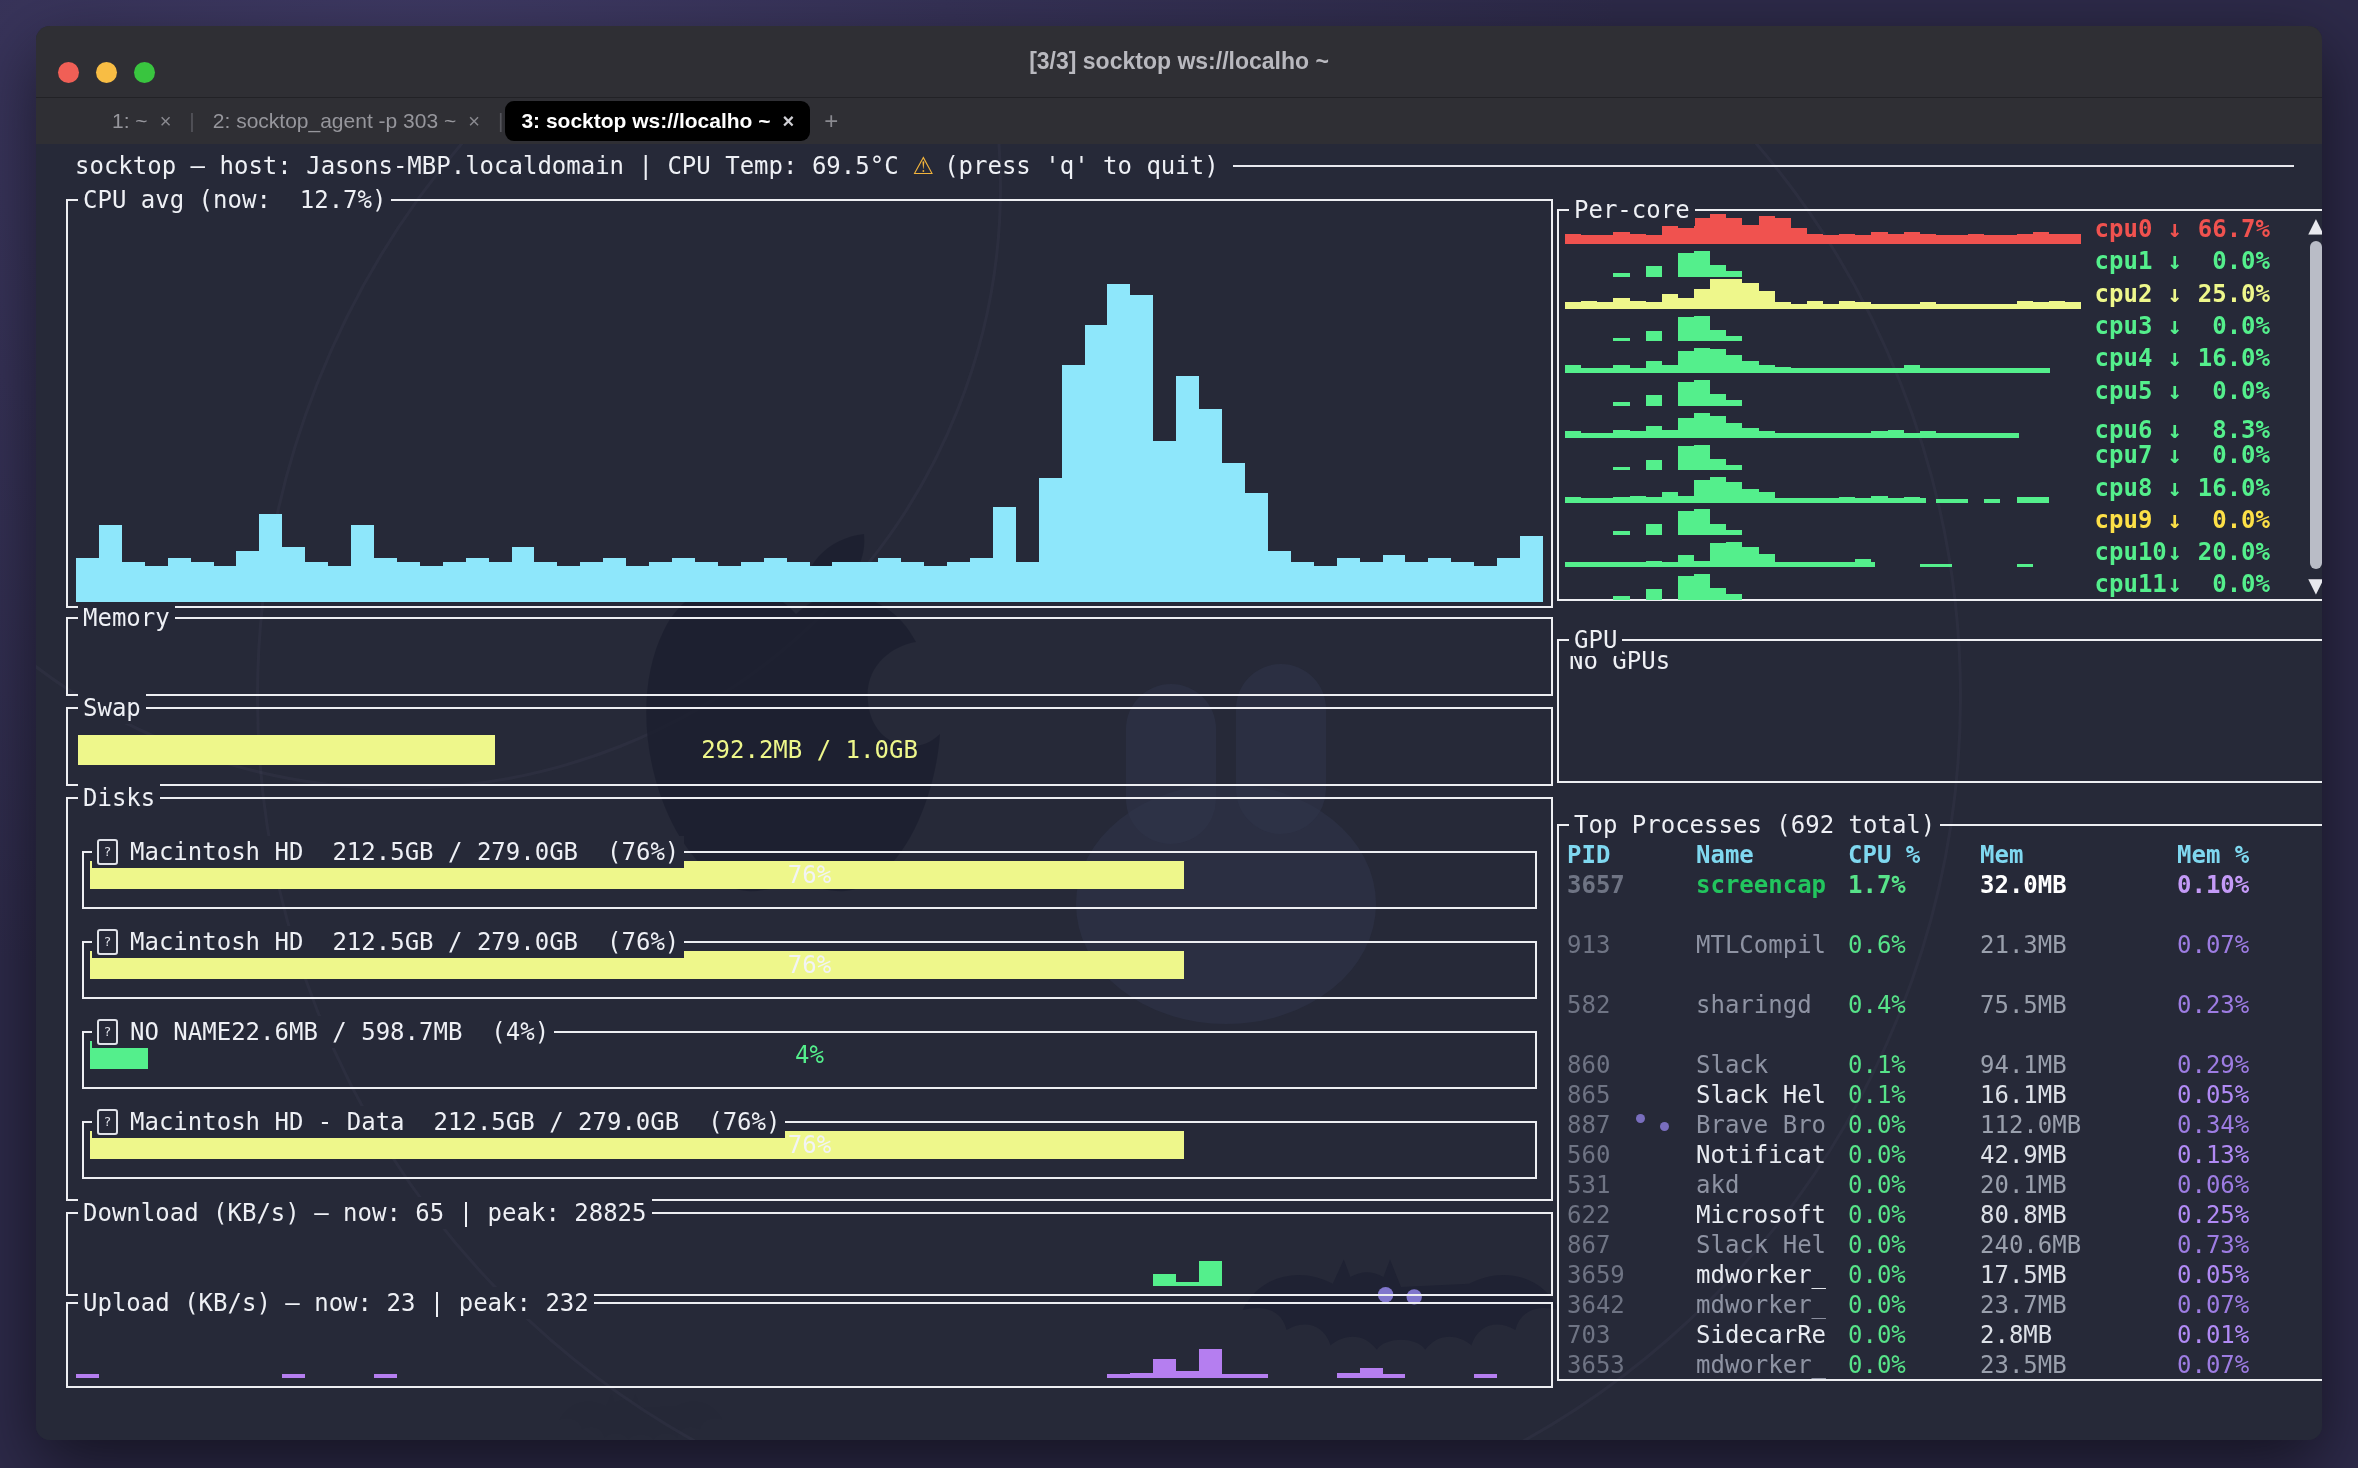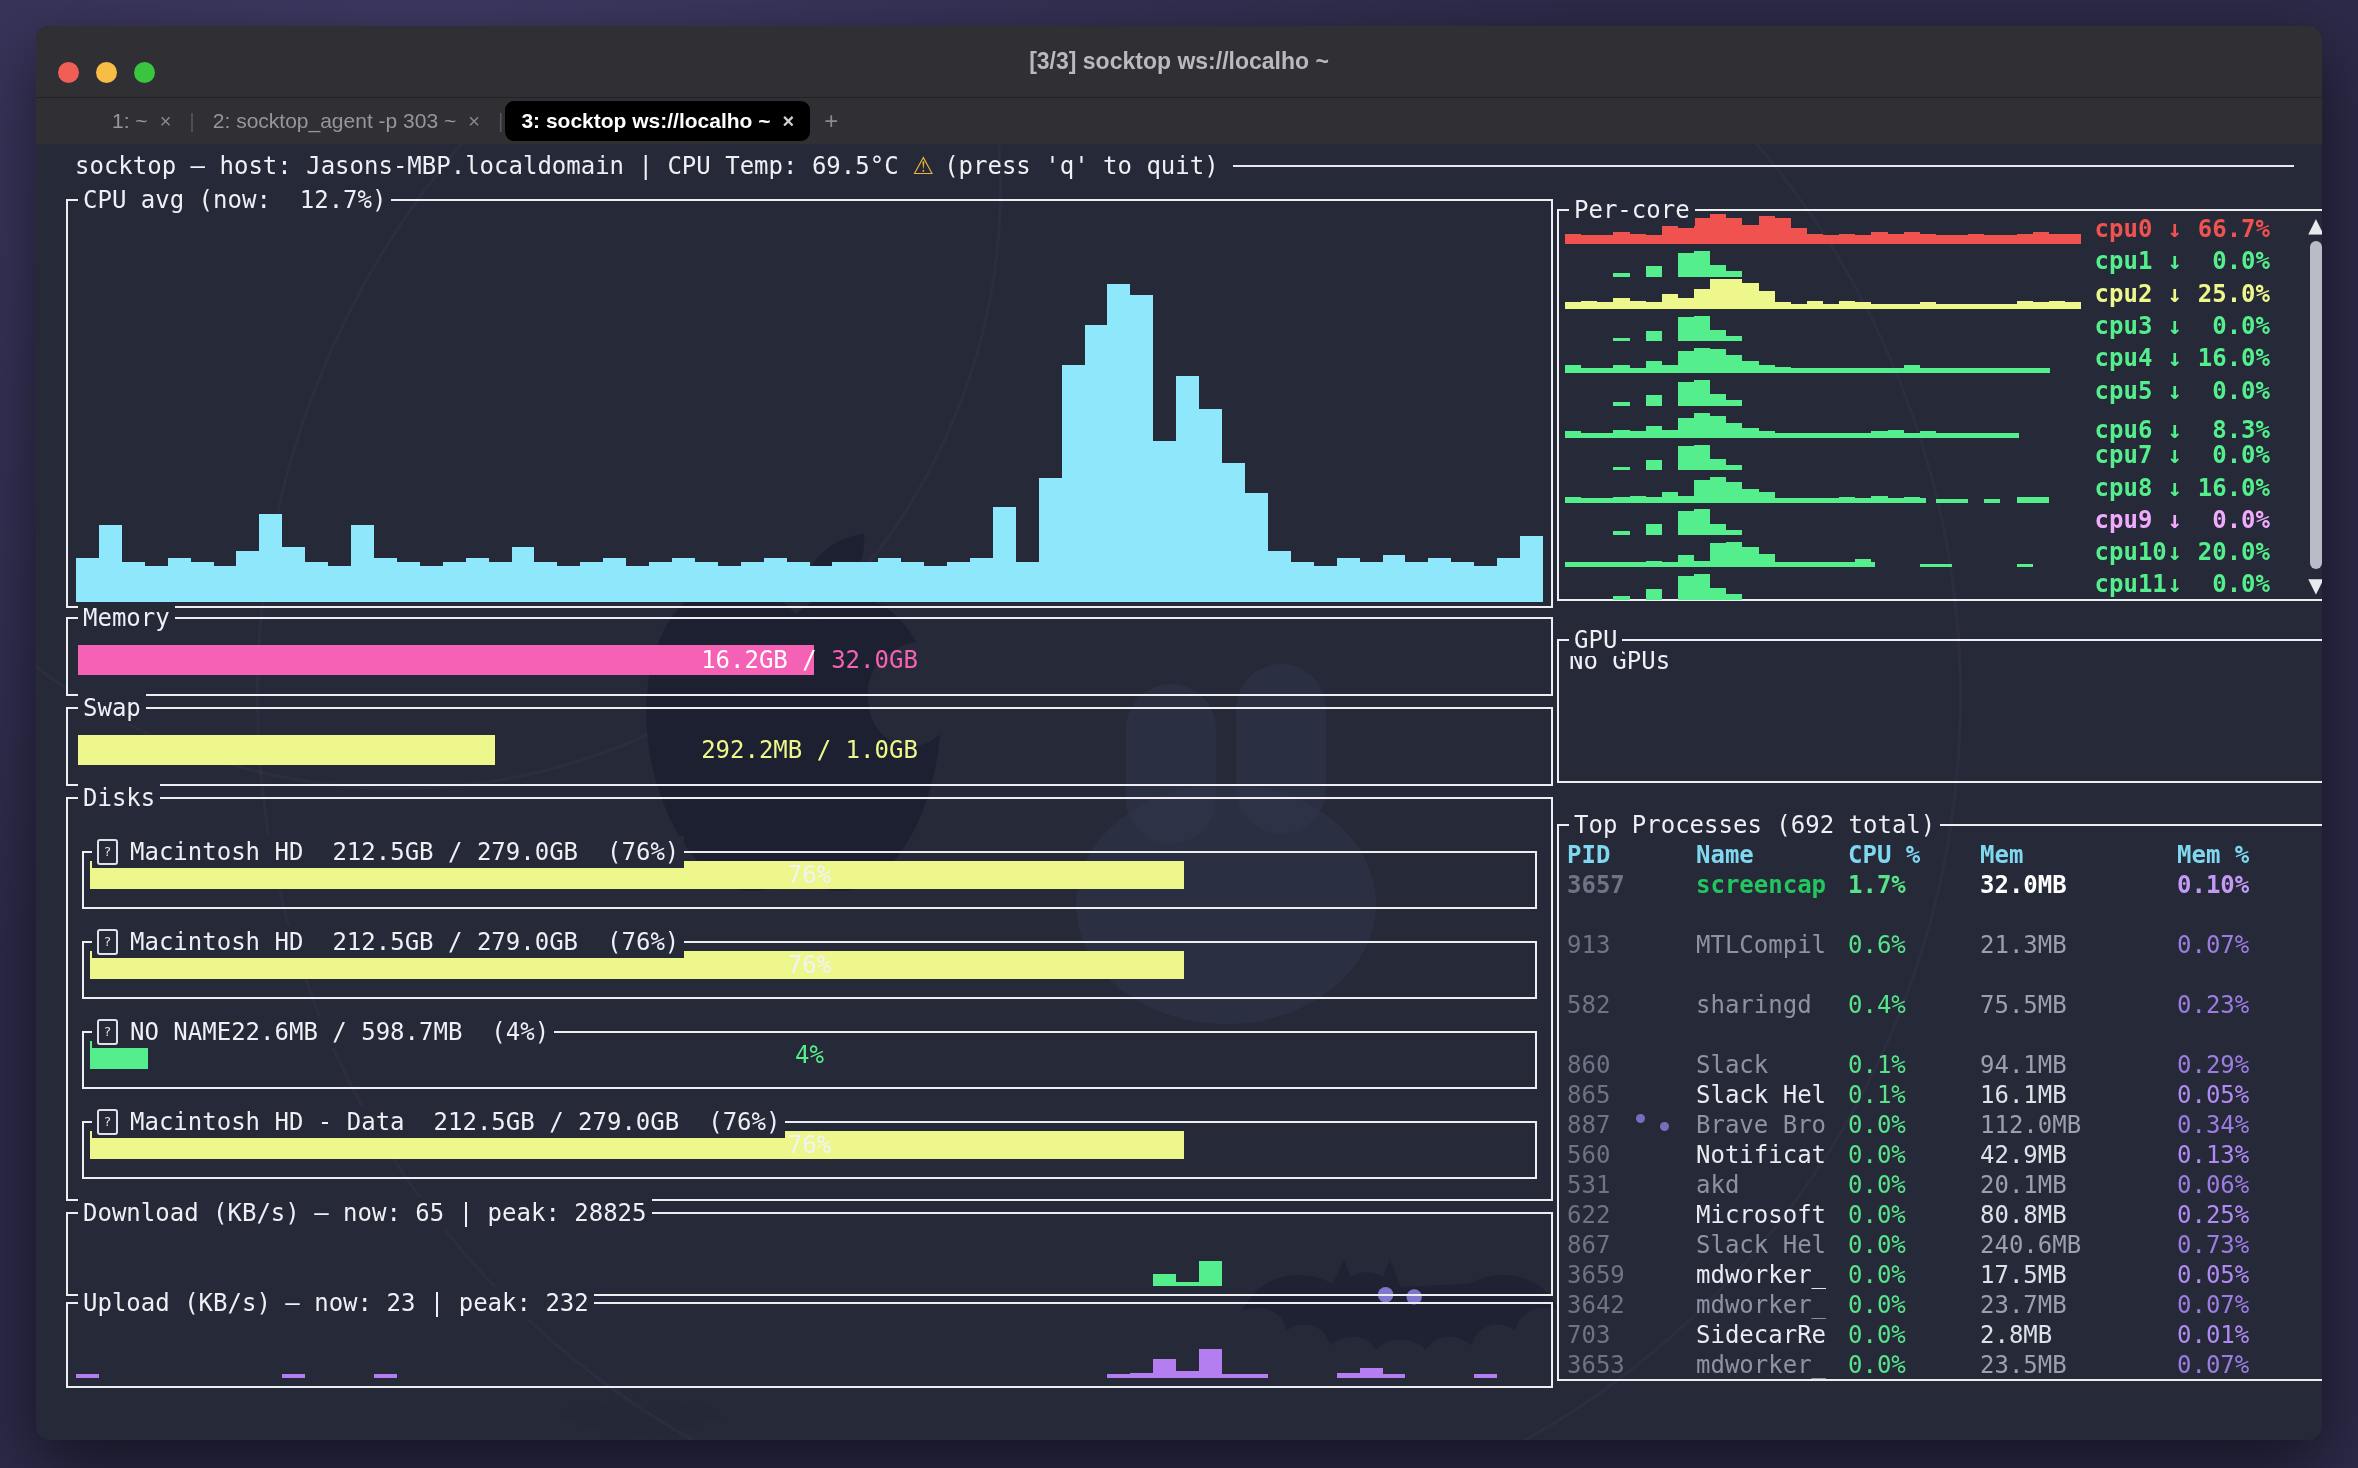--- a/index.html
+++ b/index.html
@@ -620,21 +620,21 @@
               <i style="background: rgb(84, 239, 140); height: 0px;"></i>
               <i style="background: rgb(84, 239, 140); height: 0px;"></i>
               <i style="background: rgb(84, 239, 140); height: 0px;"></i>
               <i style="background: rgb(84, 239, 140); height: 0px;"></i>
               <i style="background: rgb(84, 239, 140); height: 0px;"></i>
               <i style="background: rgb(84, 239, 140); height: 0px;"></i>
               <i style="background: rgb(84, 239, 140); height: 0px;"></i>
               <i style="background: rgb(84, 239, 140); height: 0px;"></i>
               <i style="background: rgb(84, 239, 140); height: 0px;"></i>
             </div>
-            <div class="core-label" style="color: #f0abfc;"><span class="cl-name">cpu9</span><span class="cl-arrow">↓</span><span class="cl-val">0.0%</span></div>
+            <div class="core-label" style="color: #fde047;"><span class="cl-name">cpu9</span><span class="cl-arrow">↓</span><span class="cl-val">0.0%</span></div>
           </div>
           <div class="core-row">
             <div class="core-chart bars">
               <i style="background: rgb(84, 239, 140); height: 12%; min-height: 3px;"></i>
               <i style="background: rgb(84, 239, 140); height: 0px;"></i>
               <i style="background: rgb(84, 239, 140); height: 0px;"></i>
               <i style="background: rgb(84, 239, 140); height: 12%; min-height: 3px;"></i>
               <i style="background: rgb(84, 239, 140); height: 0px;"></i>
               <i style="background: rgb(84, 239, 140); height: 22%; min-height: 3px;"></i>
               <i style="background: rgb(84, 239, 140); height: 0px;"></i>
@@ -707,26 +707,20 @@
         </div>
       <div class="scrollbar">
         <span class="sb-arrow" style="top:0;">▲</span>
         <div class="sb-track"></div>
         <span class="sb-arrow" style="bottom:0;">▼</span>
       </div>
     </div>
 
     <div class="panel" style="left:30px;top:473px;width:1483px;height:75px;">
       <span class="ptitle">Memory</span>
-      <div class="meter" style="top:26px;">
-        <div class="fill" id="mem-fill" style="width: 50.3%; background: rgb(245, 97, 180);"></div>
-        <div class="mtext">
-          <span id="mem-on" style="color:#ffffff;">16.2GB /</span><span id="mem-off" style="color: rgb(245, 97, 180);"> 32.0GB</span>
-        </div>
-      </div>
     </div>
 
     <div class="panel" style="left:30px;top:563px;width:1483px;height:75px;">
       <span class="ptitle">Swap</span>
       <div class="meter" style="top:26px;text-align:center;">
         <div class="fill" id="swap-fill" style="width: 28.5%; background: rgb(238, 247, 139);"></div>
         <div class="mtext"><span id="swap-text" style="color: rgb(238, 247, 139);">292.2MB / 1.0GB</span></div>
       </div>
     </div>
 

